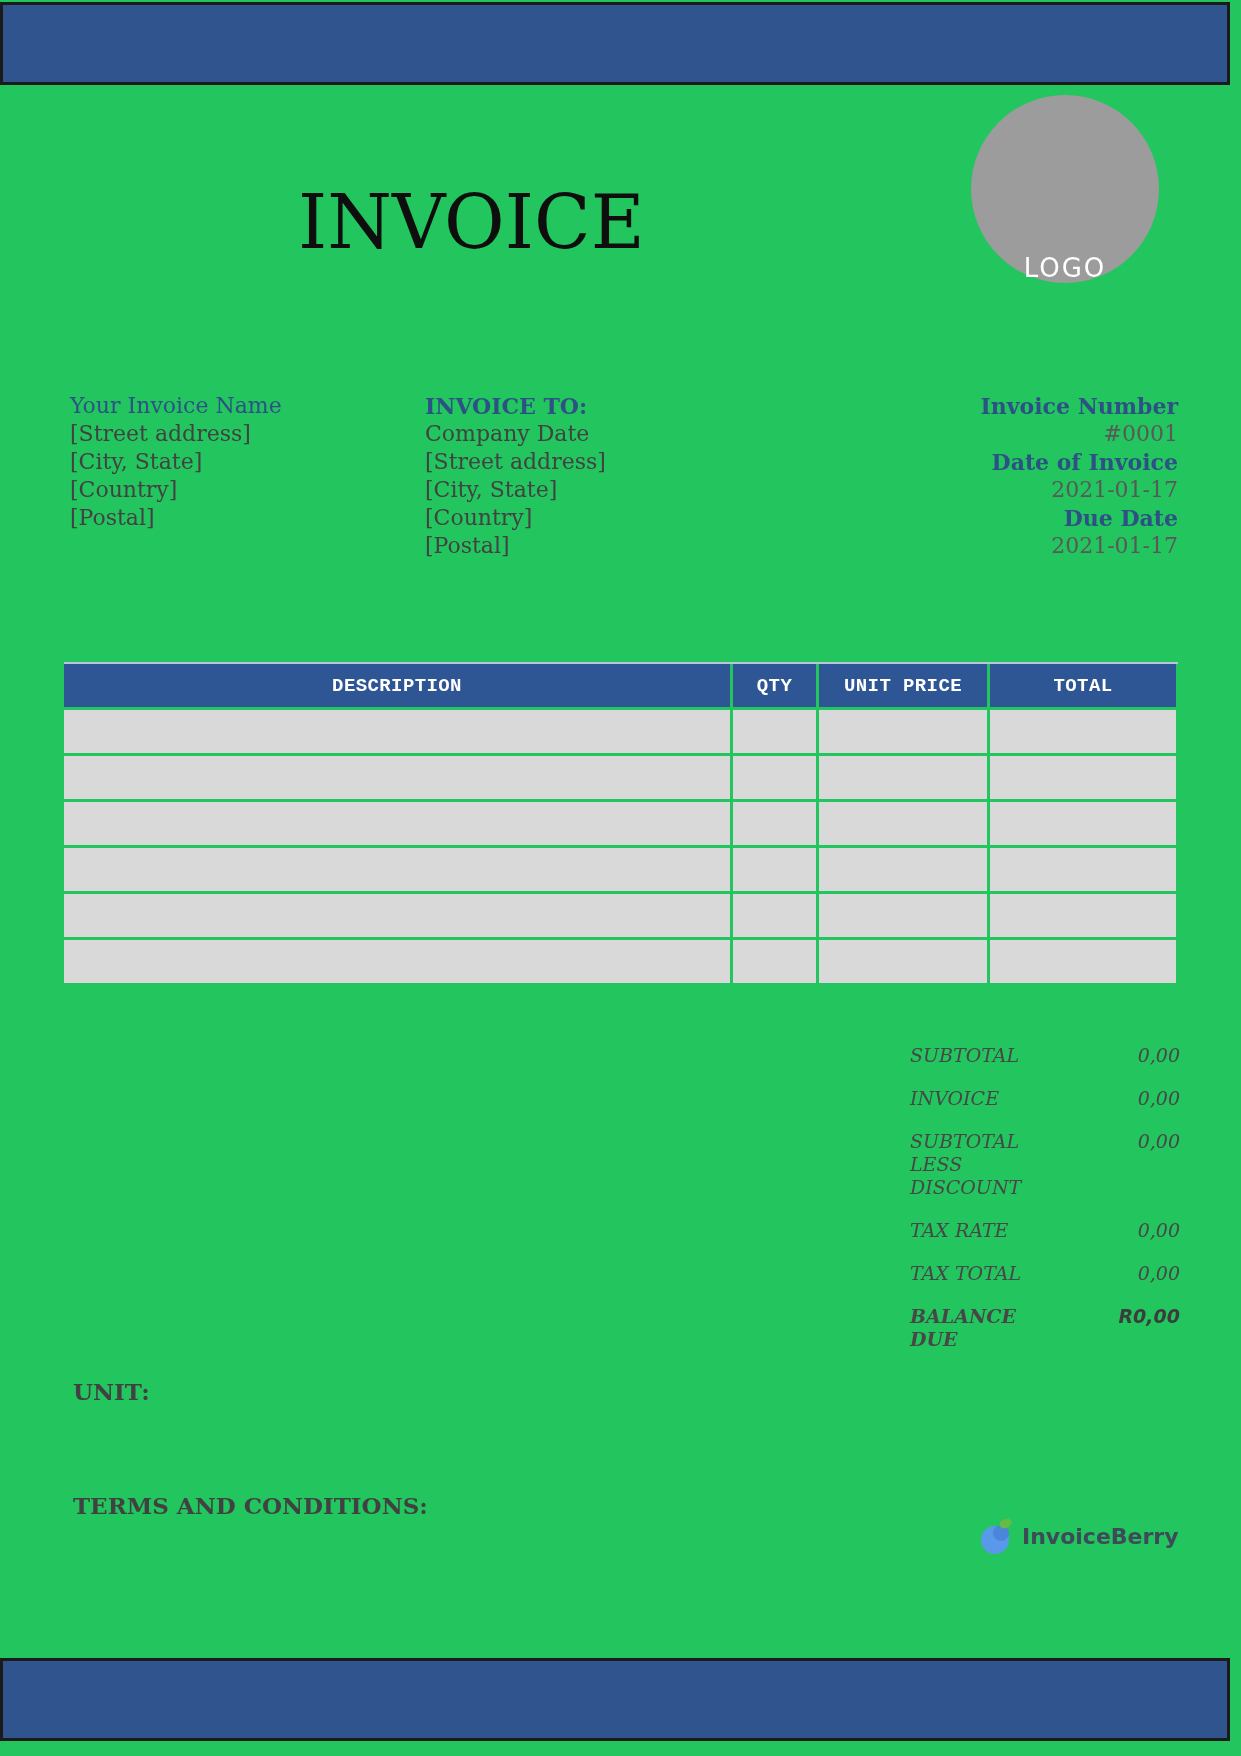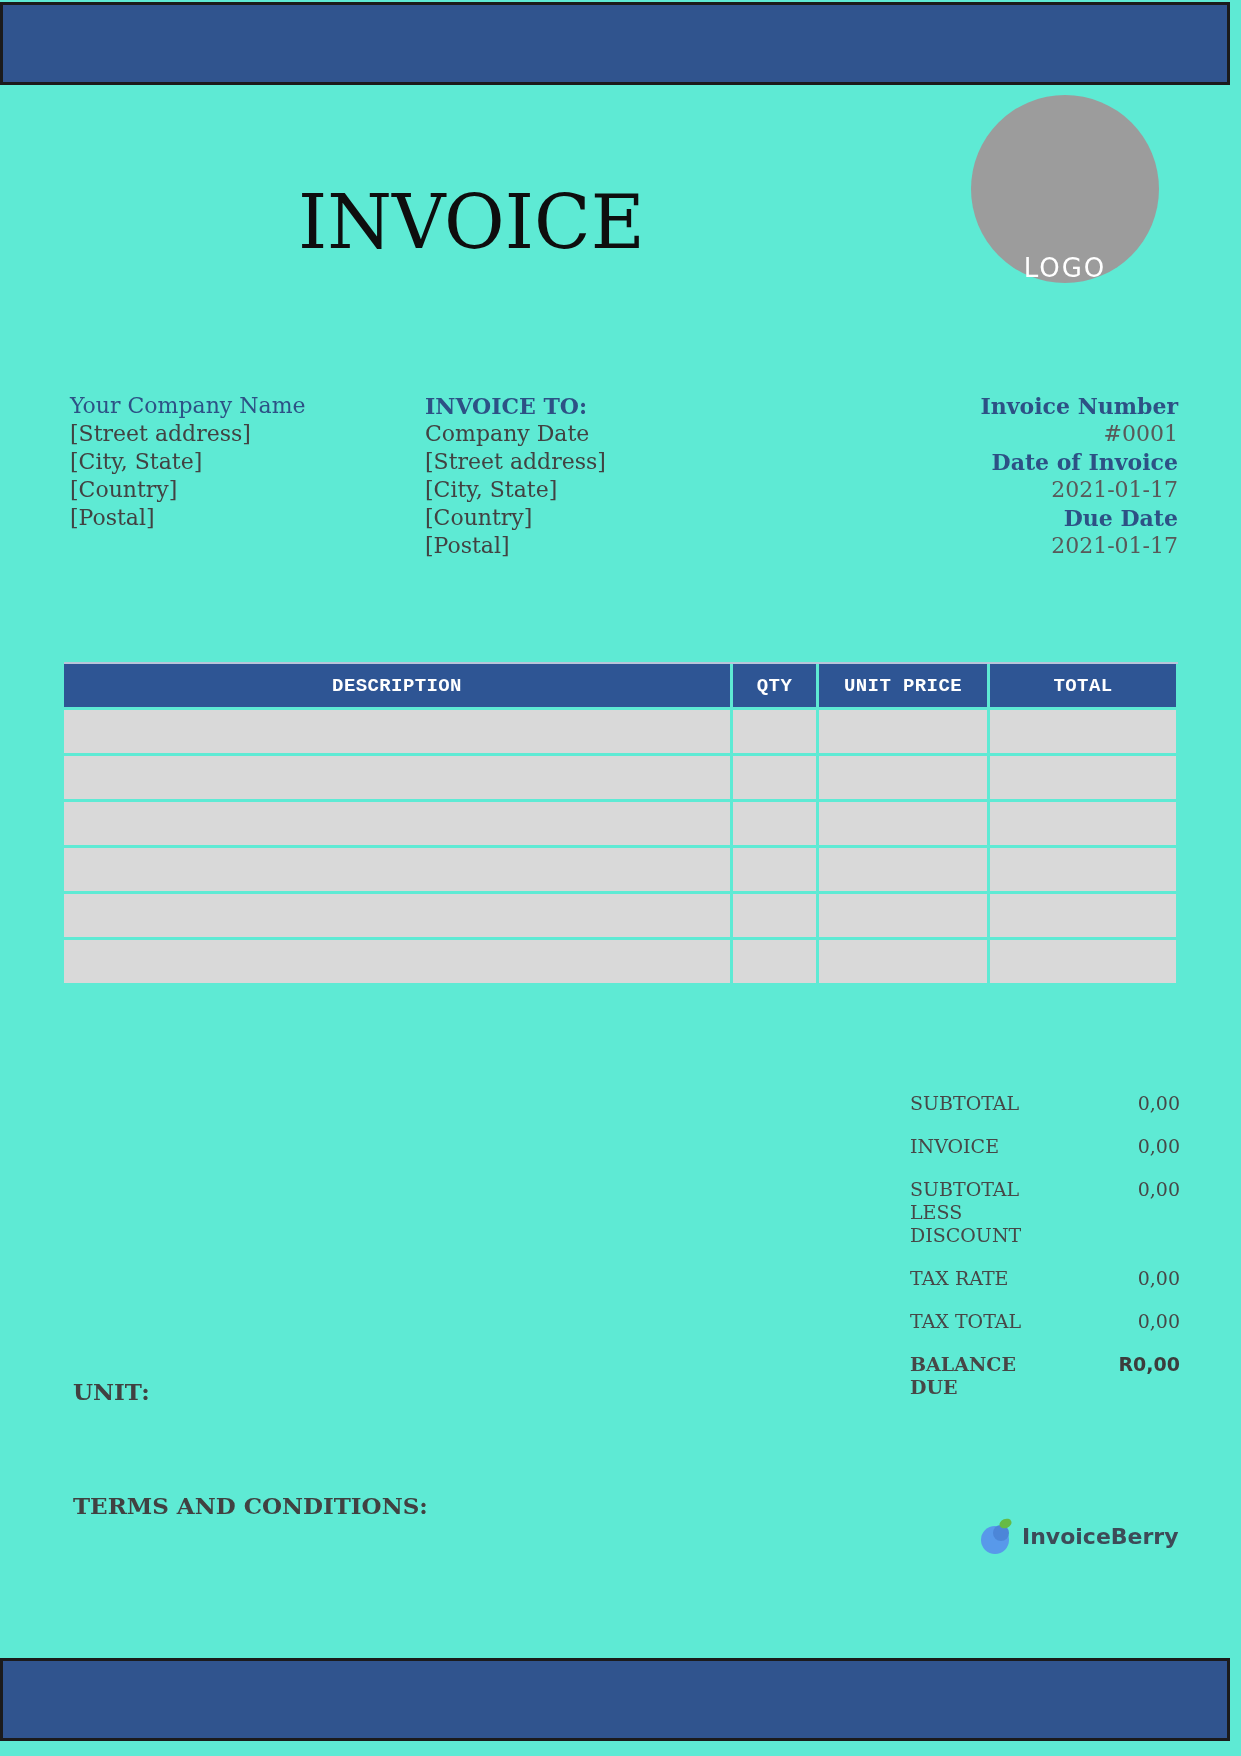--- a/index.html
+++ b/index.html
@@ -1,18 +1,18 @@
 <!DOCTYPE html>
 <html><head>
 <meta charset="utf-8">
 <style>
   html,body { margin:0; padding:0; background:#ffffff; }
   .page {
     position:relative; width:1241px; height:1756px;
-    background:#5eead4; overflow:hidden;
+    background:#22c55e; overflow:hidden;
     font-family:"DejaVu Serif", serif;
   }
 
   
   .banner {
     position:absolute; left:0; width:1224px; height:77px;
     background:#30548E; border:3px solid #1b1b1b;
   }
   .banner.top { top:2px; }
   .banner.bottom { top:1658px; }
@@ -52,21 +52,21 @@
   }
   .t-row.head { border-top:2px solid #b9c5da; height:43px; }
   .hcell {
     background:#2e5594; color:#ffffff;
     display:flex; align-items:center; justify-content:center;
     font-weight:bold; font-size:19px; letter-spacing:0.4px;
   }
   .bcell { background:#d9d9d9; }
 
   
-  .totals { position:absolute; left:910px; top:1092px; width:270px; font-size:19px; color:#474747; }
+  .totals { position:absolute; left:910px; top:1044px; width:270px; font-size:19px; color:#474747;font-style:italic; }
   .sum-row { display:flex; margin-bottom:20px; line-height:23px; }
   .sum-label { width:148px; }
   .sum-value { flex:1; text-align:right; }
   .sum-row.balance .sum-label { font-weight:bold; }
   .sum-row.balance .sum-value {
     font-family:"DejaVu Sans", sans-serif; font-weight:bold;
     font-size:19px; color:#3c3c3c;
   }
 
   
@@ -94,21 +94,21 @@
 
   <div class="banner top"></div>
 
   <h1 class="page-title">INVOICE</h1>
 
   <div class="logo-circle">
     <span>LOGO</span>
   </div>
 
   <div class="info-col company-col">
-    <div class="blue-text">Your Company Name</div>
+    <div class="blue-text">Your Invoice Name</div>
     <div>[Street address]</div>
     <div>[City, State]</div>
     <div>[Country]</div>
     <div>[Postal]</div>
   </div>
 
   <div class="info-col invoiceto-col">
     <div class="blue-text bold">INVOICE TO:</div>
     <div>Company Date</div>
     <div>[Street address]</div>

